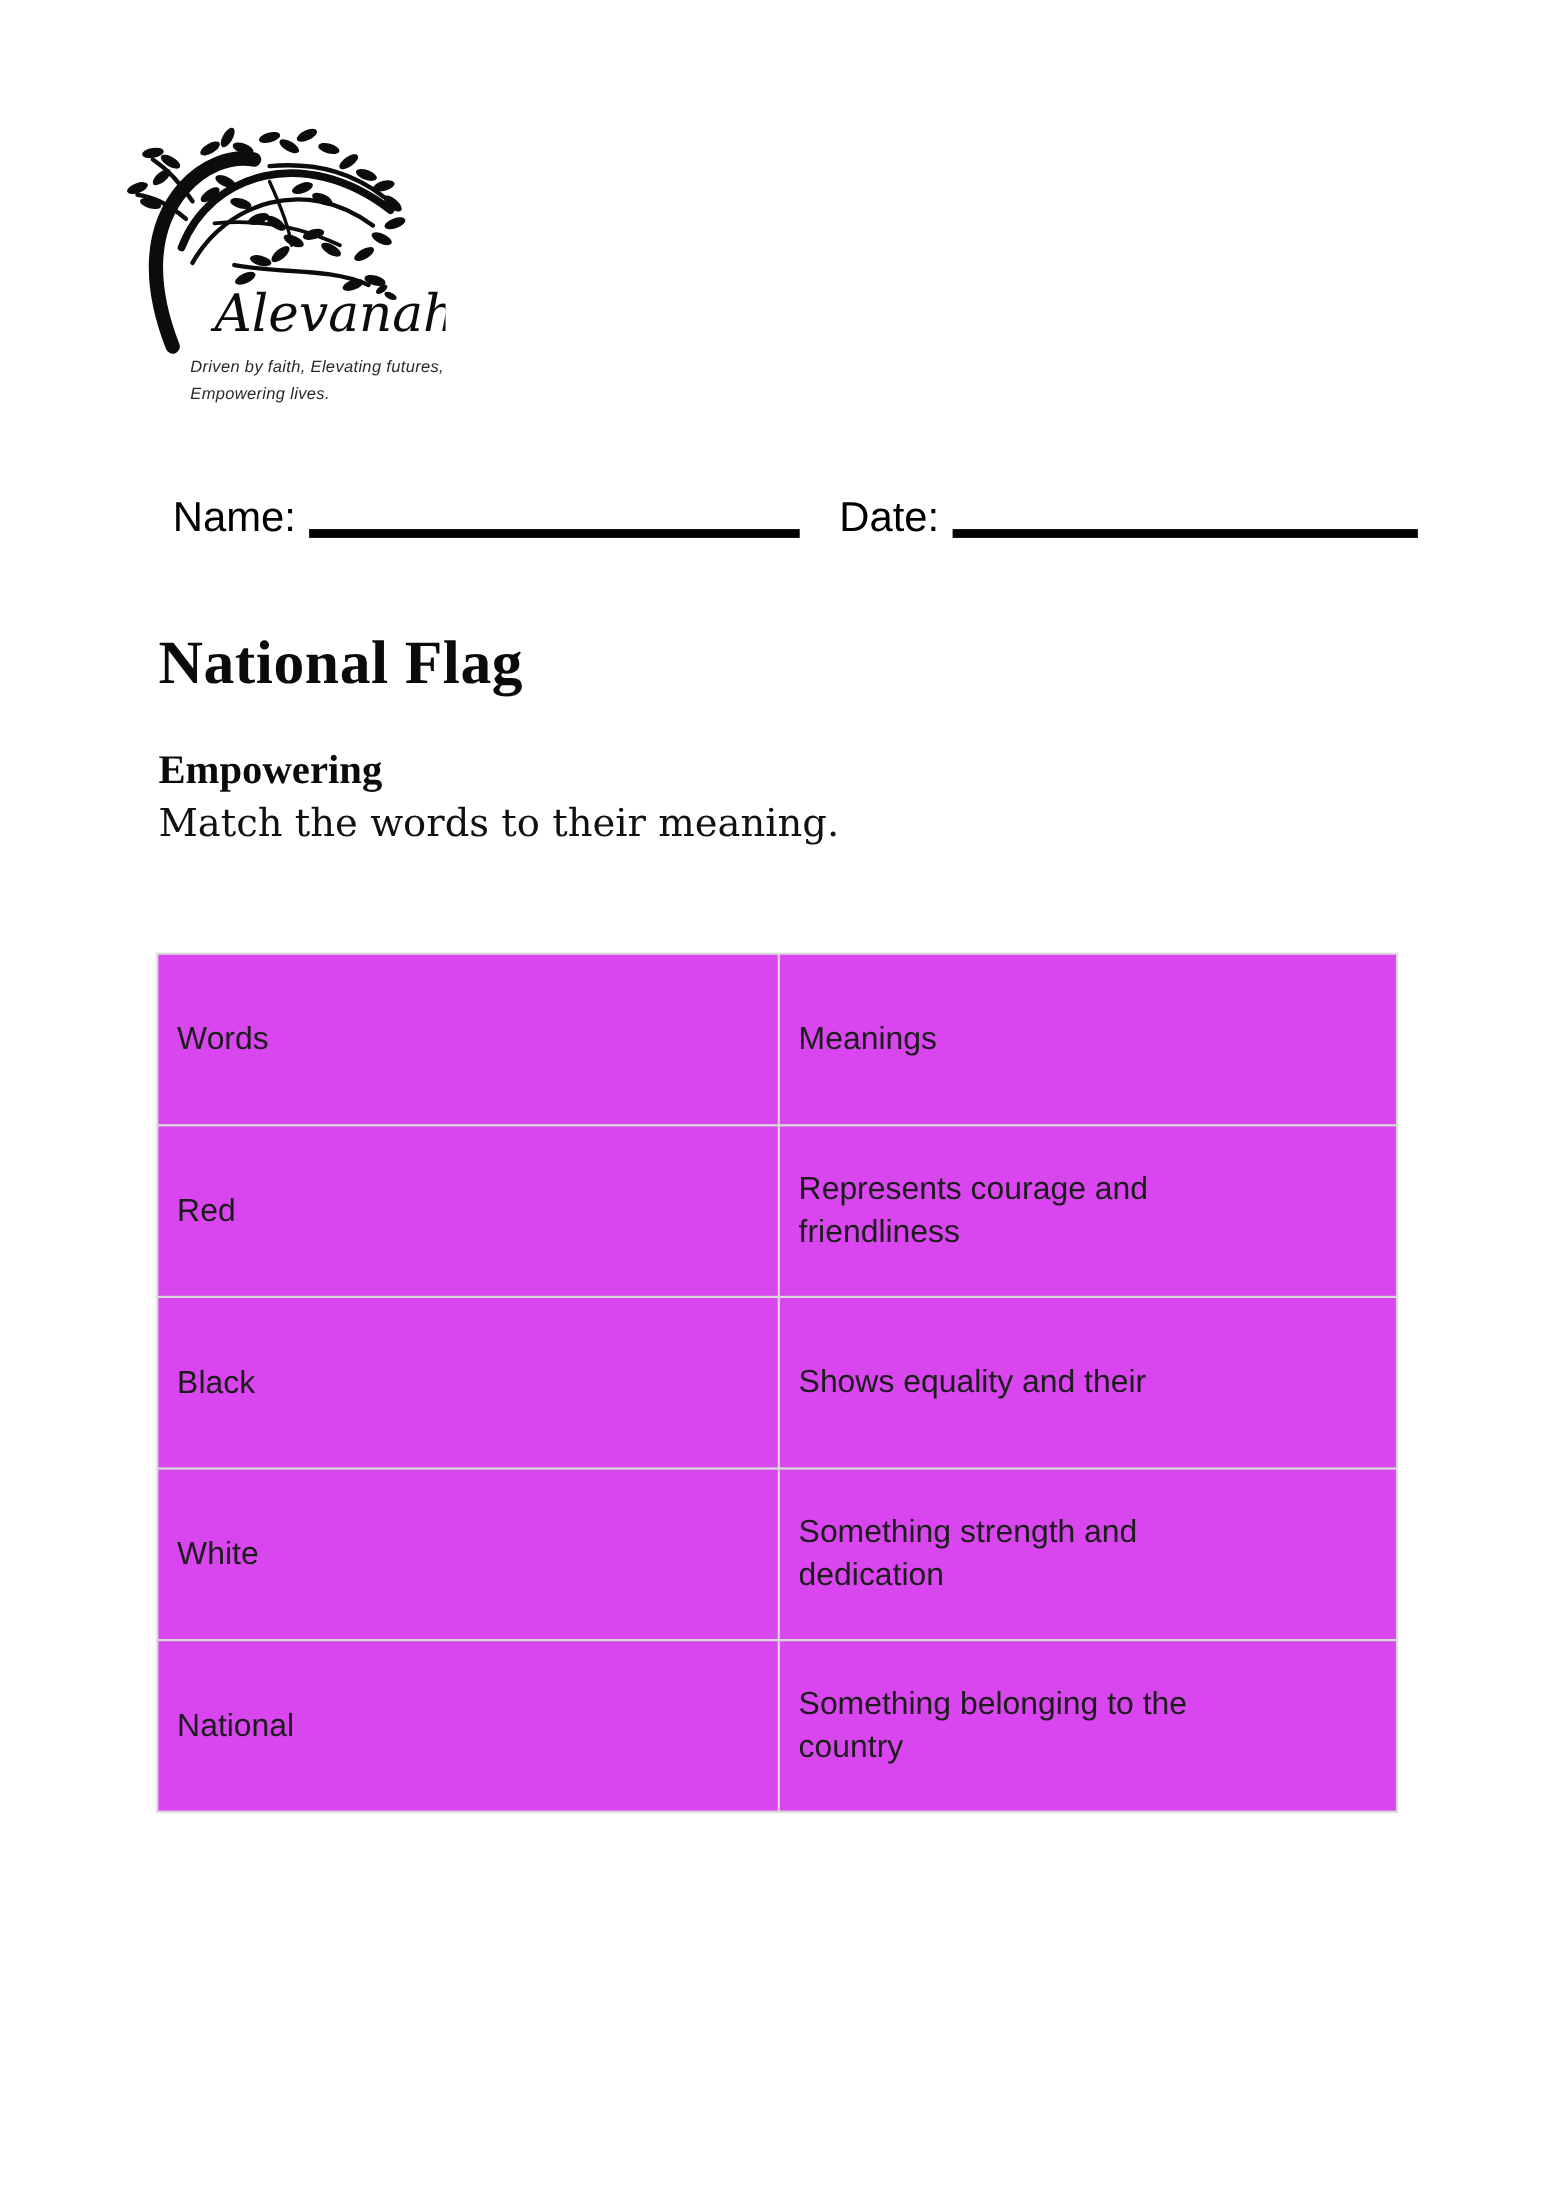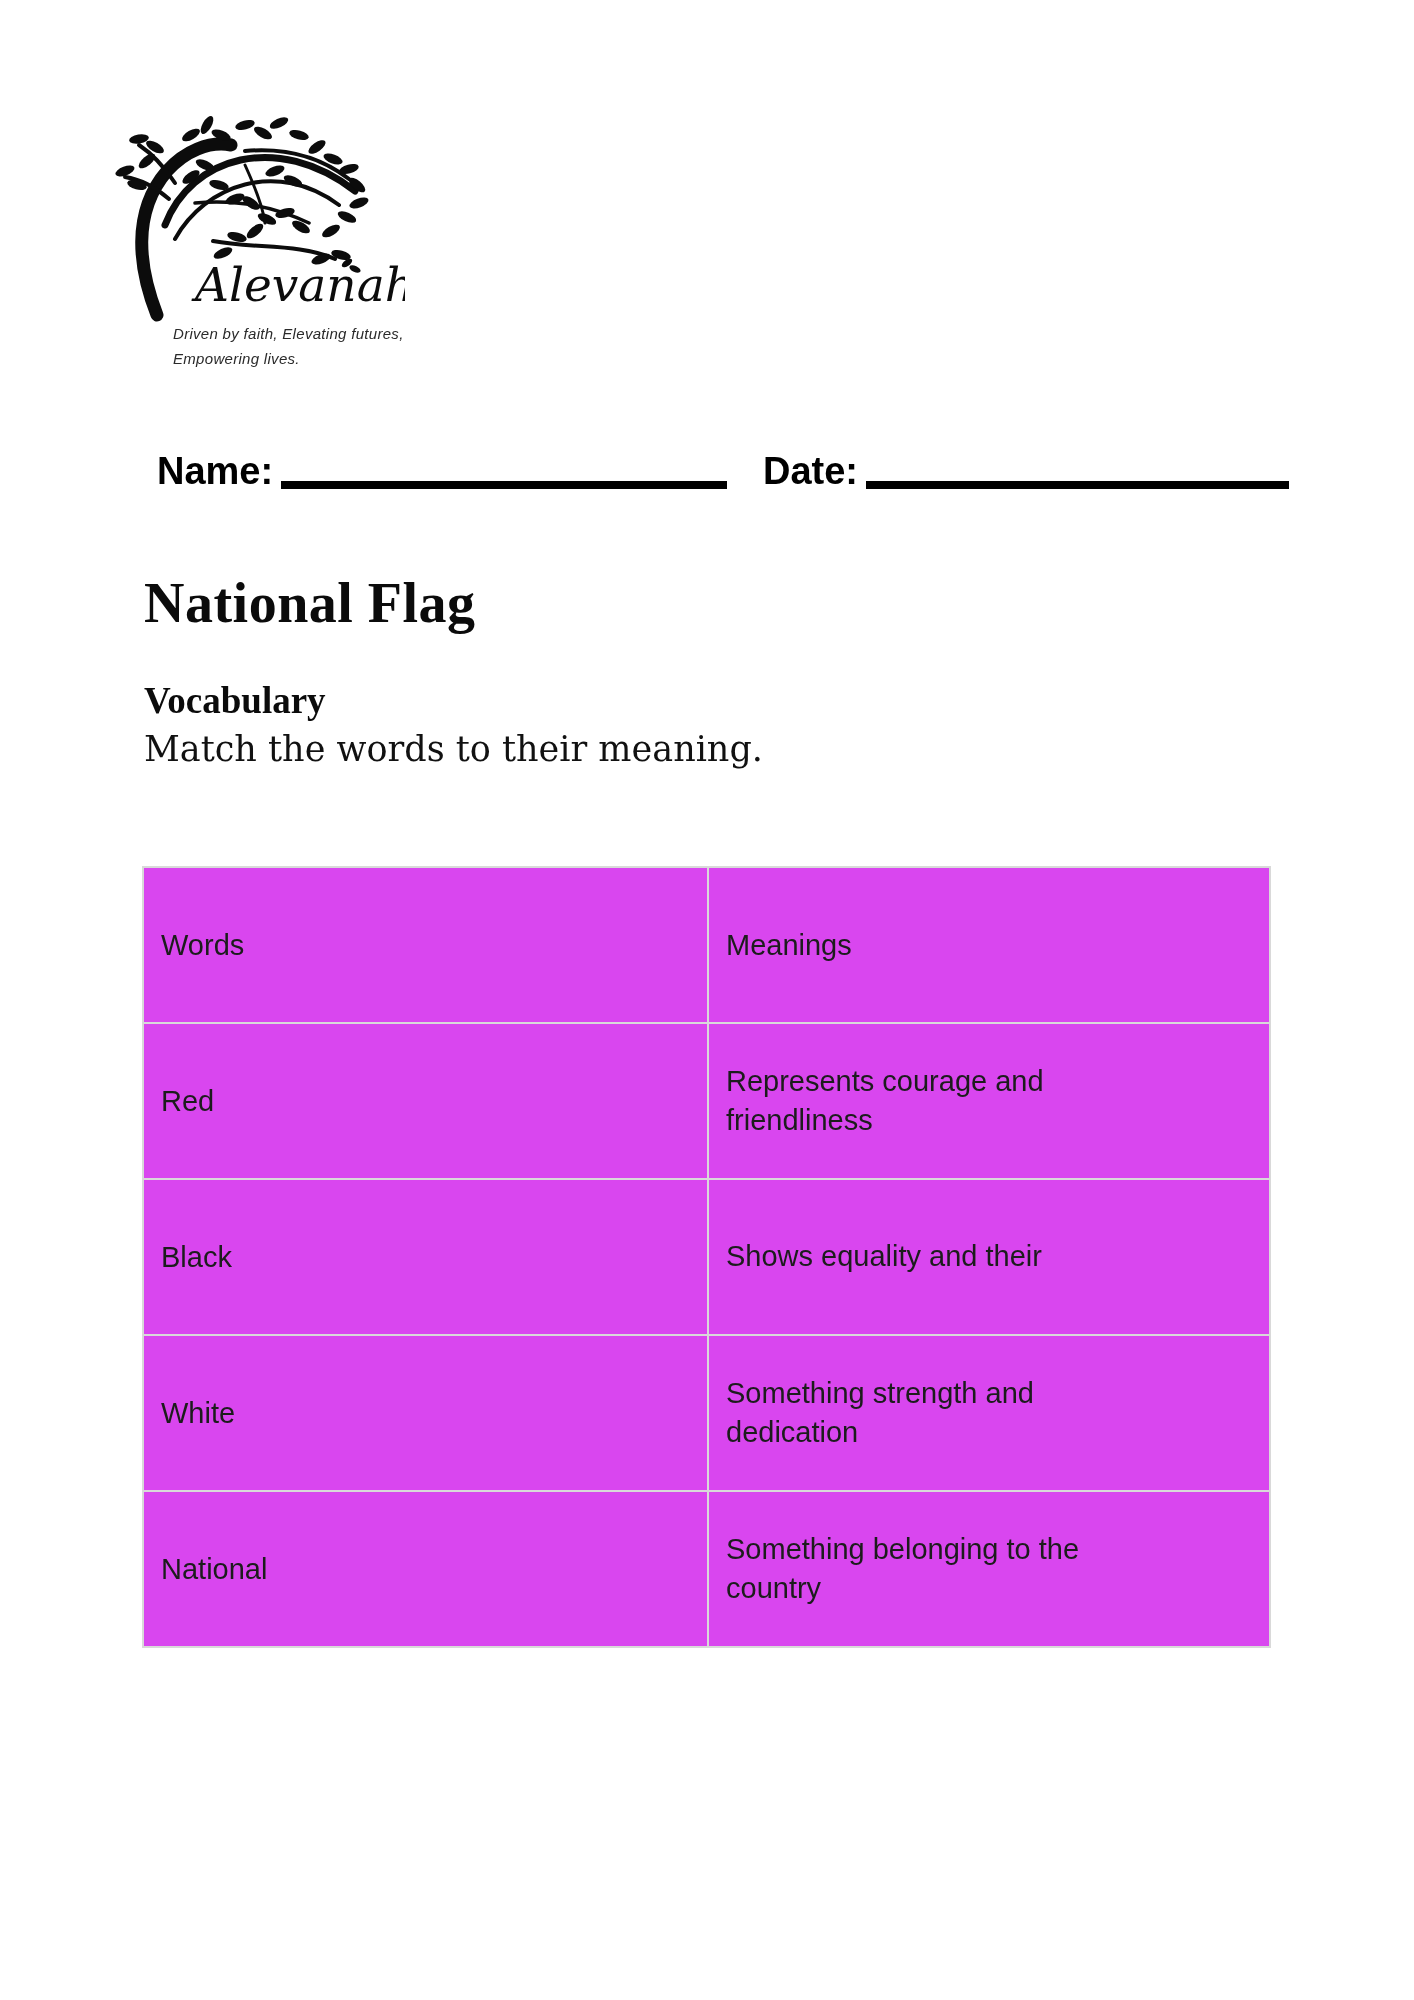--- a/index.html
+++ b/index.html
@@ -30,21 +30,21 @@
     font-size: 15px;
     line-height: 1.65;
     color: #2a2a2a;
     letter-spacing: 0.3px;
   }
 
   
   .field-label {
     position: absolute;
     top: 433px;
-    font-weight: 700;
+    font-weight: 400;
     font-size: 38px;
     color: #000000;
     letter-spacing: 0px;
     text-align: right;
   }
   .name-label { left: 157px; }
   .date-label { left: 763px; }
   .write-line {
     position: absolute;
     top: 464px;
@@ -174,21 +174,21 @@
       <div>Empowering lives.</div>
     </div>
   </div>
 
   <div class="field-label name-label">Name:</div>
   <div class="write-line name-line"></div>
   <div class="field-label date-label">Date:</div>
   <div class="write-line date-line"></div>
 
   <div class="doc-title">National Flag</div>
-  <div class="section-heading">Vocabulary</div>
+  <div class="section-heading">Empowering</div>
   <div class="instruction">Match the words to their meaning.</div>
 
   <table class="vocab-table">
     <colgroup>
         <col class="col-words">
         <col>
       </colgroup>
     <tbody>
       <tr>
         <td>Words</td>

